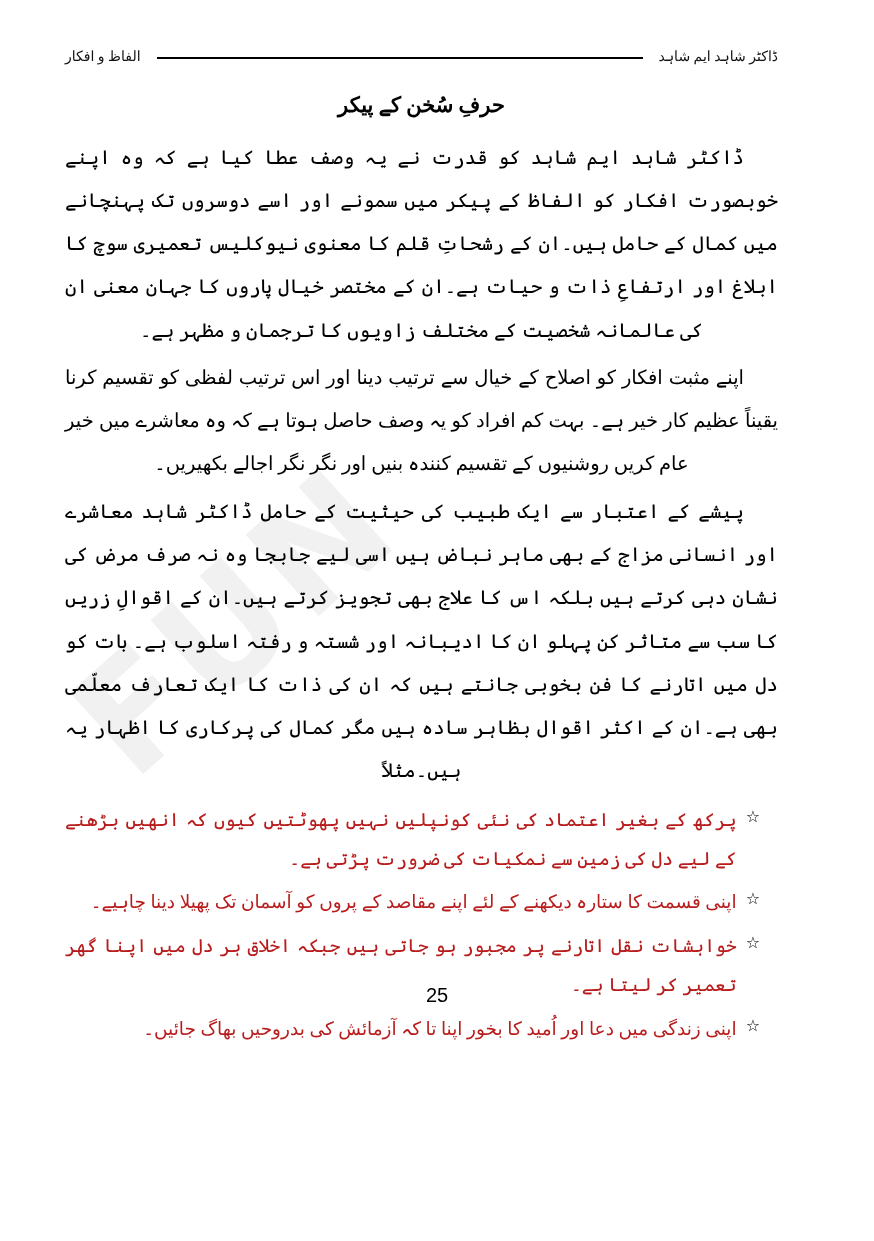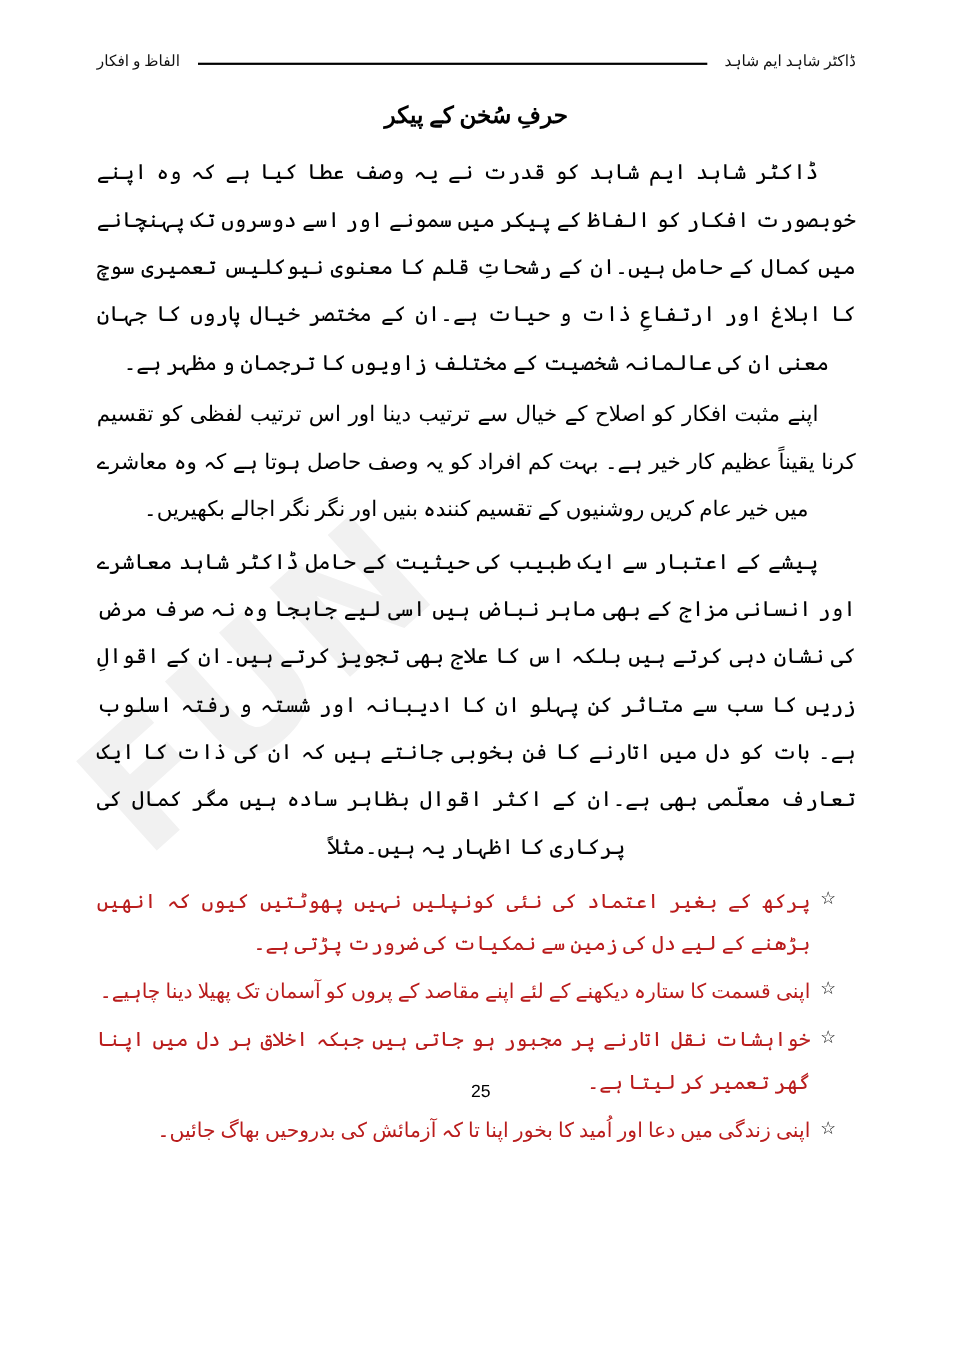--- a/index.html
+++ b/index.html
@@ -46,21 +46,21 @@
 
   
   .content {
     position: absolute;
     left: 0;
     top: 0;
     width: 874px;
     height: 1241px;
     z-index: 2;
     box-sizing: border-box;
-    padding: 40px 96px 0 88px;
+    padding: 40px 96px 0 65px;
   }
 
   
   .header {
     display: flex;
     flex-direction: row;
     align-items: center;
     justify-content: space-between;
     height: 34px;
     margin-bottom: 6px;
@@ -149,21 +149,21 @@
   }
 
   
   .page-number {
     position: absolute;
     left: 0;
     top: 984px;
     width: 874px;
     text-align: center;
     font-family: "Liberation Sans", sans-serif;
-    font-size: 16px;
+    font-size: 20px;
     color: #000000;
     z-index: 3;
   }
 </style>
 </head>
 <body>
 
 <div class="page">
 
   <div class="watermark">

